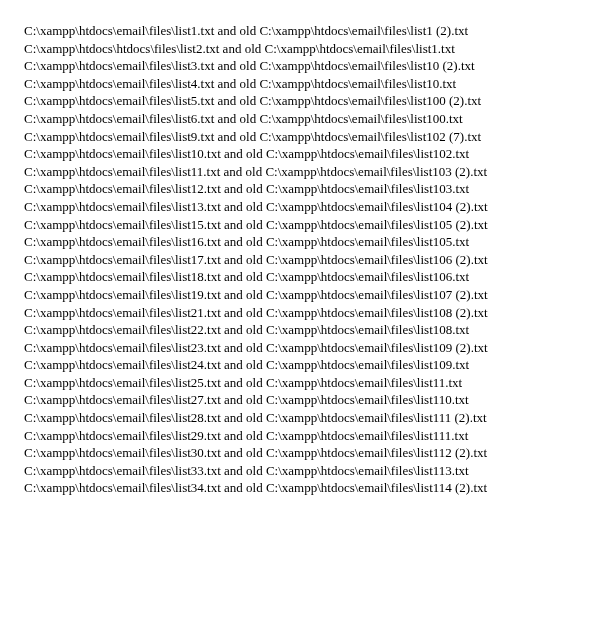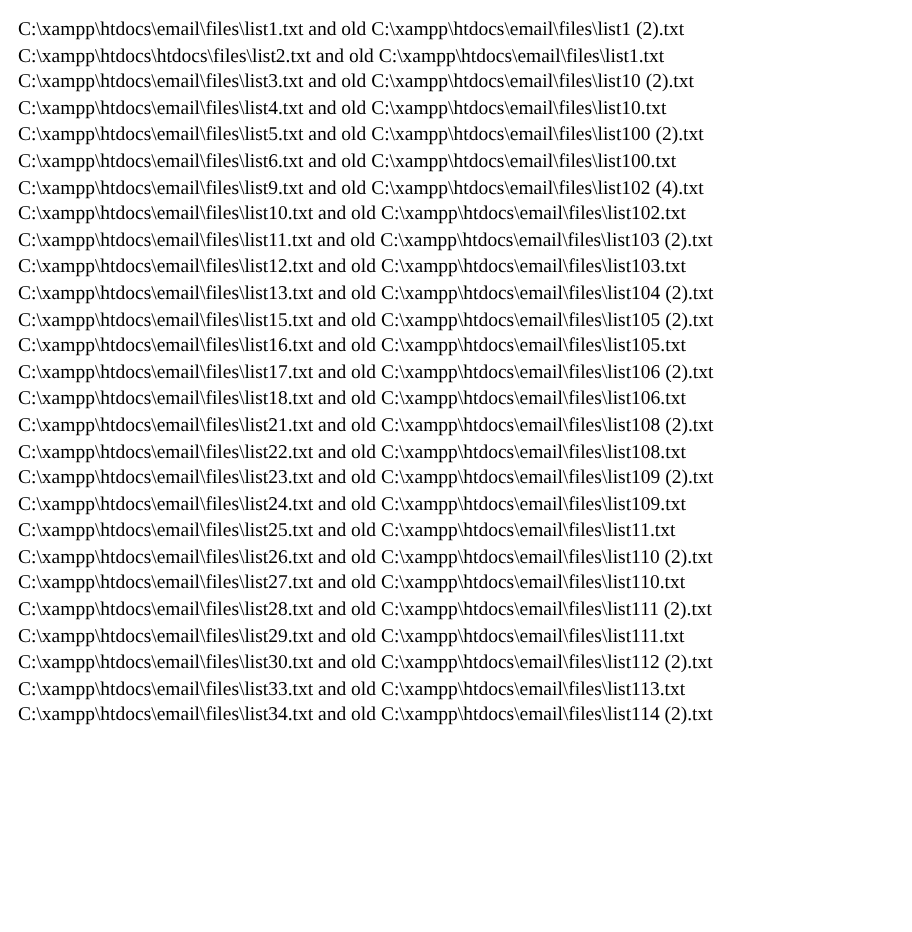--- a/index.html
+++ b/index.html
@@ -11,21 +11,21 @@
   body {
     width: 608px;
     height: 621px;
     overflow: hidden;
     font-family: "Liberation Serif", "DejaVu Serif", serif;
     font-size: 13px;
     color: #000000;
   }
   #output-list {
     padding: 6px 0 0 8px;
-    margin: 4px;
+    margin: 16px;
     list-style: none;
   }
   .output-line {
     margin: 0;
     padding: 0;
     height: 17.6px;
     line-height: 17.6px;
     white-space: pre;
     font-family: "Liberation Serif", "DejaVu Serif", serif;
     font-size: 13px;
@@ -35,34 +35,34 @@
 </head>
 <body>
 
 <div id="output-list">
     <div class="output-line">C:\xampp\htdocs\email\files\list1.txt and old C:\xampp\htdocs\email\files\list1 (2).txt</div>
     <div class="output-line">C:\xampp\htdocs\htdocs\files\list2.txt and old C:\xampp\htdocs\email\files\list1.txt</div>
     <div class="output-line">C:\xampp\htdocs\email\files\list3.txt and old C:\xampp\htdocs\email\files\list10 (2).txt</div>
     <div class="output-line">C:\xampp\htdocs\email\files\list4.txt and old C:\xampp\htdocs\email\files\list10.txt</div>
     <div class="output-line">C:\xampp\htdocs\email\files\list5.txt and old C:\xampp\htdocs\email\files\list100 (2).txt</div>
     <div class="output-line">C:\xampp\htdocs\email\files\list6.txt and old C:\xampp\htdocs\email\files\list100.txt</div>
-    <div class="output-line">C:\xampp\htdocs\email\files\list9.txt and old C:\xampp\htdocs\email\files\list102 (4).txt</div>
+    <div class="output-line">C:\xampp\htdocs\email\files\list9.txt and old C:\xampp\htdocs\email\files\list102 (7).txt</div>
     <div class="output-line">C:\xampp\htdocs\email\files\list10.txt and old C:\xampp\htdocs\email\files\list102.txt</div>
     <div class="output-line">C:\xampp\htdocs\email\files\list11.txt and old C:\xampp\htdocs\email\files\list103 (2).txt</div>
     <div class="output-line">C:\xampp\htdocs\email\files\list12.txt and old C:\xampp\htdocs\email\files\list103.txt</div>
     <div class="output-line">C:\xampp\htdocs\email\files\list13.txt and old C:\xampp\htdocs\email\files\list104 (2).txt</div>
     <div class="output-line">C:\xampp\htdocs\email\files\list15.txt and old C:\xampp\htdocs\email\files\list105 (2).txt</div>
     <div class="output-line">C:\xampp\htdocs\email\files\list16.txt and old C:\xampp\htdocs\email\files\list105.txt</div>
     <div class="output-line">C:\xampp\htdocs\email\files\list17.txt and old C:\xampp\htdocs\email\files\list106 (2).txt</div>
     <div class="output-line">C:\xampp\htdocs\email\files\list18.txt and old C:\xampp\htdocs\email\files\list106.txt</div>
+    <div class="output-line">C:\xampp\htdocs\email\files\list19.txt and old C:\xampp\htdocs\email\files\list107 (2).txt</div>
     <div class="output-line">C:\xampp\htdocs\email\files\list21.txt and old C:\xampp\htdocs\email\files\list108 (2).txt</div>
     <div class="output-line">C:\xampp\htdocs\email\files\list22.txt and old C:\xampp\htdocs\email\files\list108.txt</div>
     <div class="output-line">C:\xampp\htdocs\email\files\list23.txt and old C:\xampp\htdocs\email\files\list109 (2).txt</div>
     <div class="output-line">C:\xampp\htdocs\email\files\list24.txt and old C:\xampp\htdocs\email\files\list109.txt</div>
     <div class="output-line">C:\xampp\htdocs\email\files\list25.txt and old C:\xampp\htdocs\email\files\list11.txt</div>
-    <div class="output-line">C:\xampp\htdocs\email\files\list26.txt and old C:\xampp\htdocs\email\files\list110 (2).txt</div>
     <div class="output-line">C:\xampp\htdocs\email\files\list27.txt and old C:\xampp\htdocs\email\files\list110.txt</div>
     <div class="output-line">C:\xampp\htdocs\email\files\list28.txt and old C:\xampp\htdocs\email\files\list111 (2).txt</div>
     <div class="output-line">C:\xampp\htdocs\email\files\list29.txt and old C:\xampp\htdocs\email\files\list111.txt</div>
     <div class="output-line">C:\xampp\htdocs\email\files\list30.txt and old C:\xampp\htdocs\email\files\list112 (2).txt</div>
     <div class="output-line">C:\xampp\htdocs\email\files\list33.txt and old C:\xampp\htdocs\email\files\list113.txt</div>
     <div class="output-line">C:\xampp\htdocs\email\files\list34.txt and old C:\xampp\htdocs\email\files\list114 (2).txt</div>
   </div>
 
 </body></html>

